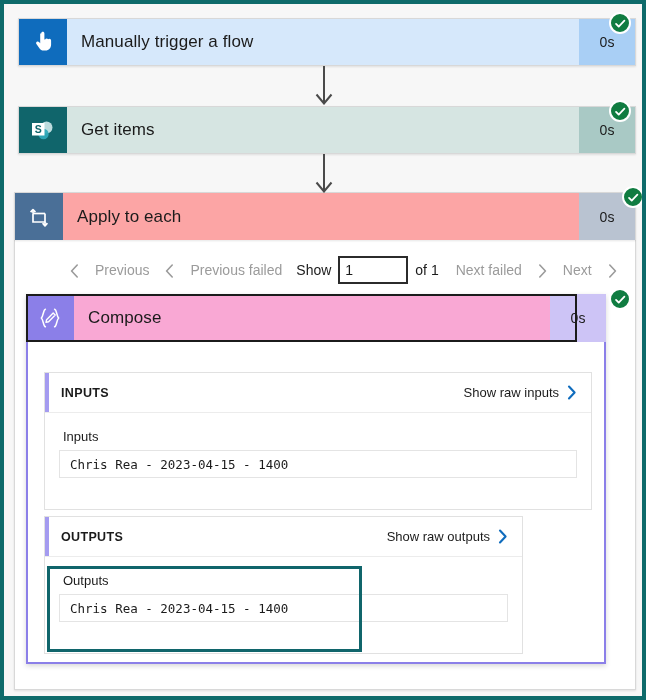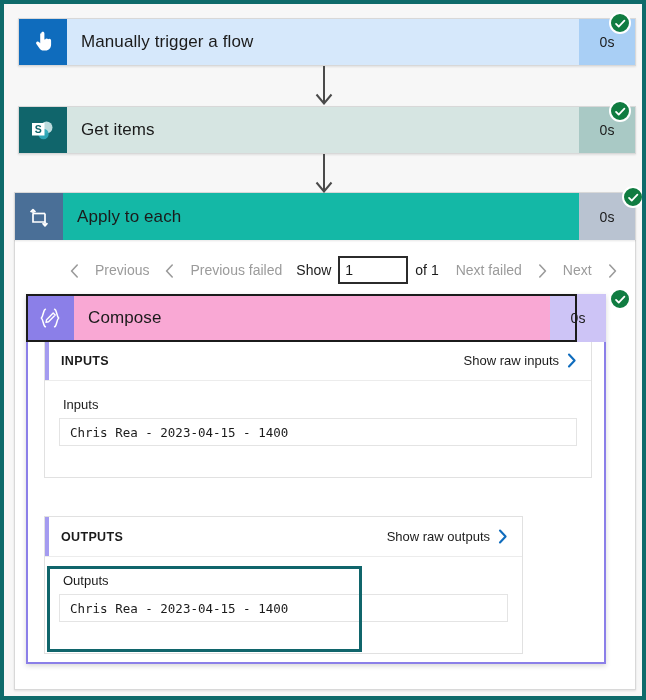--- a/index.html
+++ b/index.html
@@ -58,21 +58,21 @@
   .card-trigger { left: 14px; top: 14px; width: 618px; background: #d6e8fb; }
   .card-trigger .card-icon { background: #0f6cbd; }
   .card-trigger .card-dur  { background: #a9cff5; }
 
   
   .card-sp { left: 14px; top: 102px; width: 618px; background: #d6e5e2; }
   .card-sp .card-icon { background: #10656b; }
   .card-sp .card-dur  { background: #a9c9c5; }
 
   
-  .card-loop { left: 10px; top: 188px; width: 622px; background: #14b8a6; border-bottom: none; }
+  .card-loop { left: 10px; top: 188px; width: 622px; background: #fca5a5; border-bottom: none; }
   .card-loop .card-icon { background: #4a6f97; }
   .card-loop .card-dur  { background: #b9c3d1; }
 
   
   .badge {
     position: absolute;
     width: 22px; height: 22px;
     border-radius: 50%;
     background: #107c41;
     border: 2px solid #ffffff;
@@ -354,21 +354,21 @@
       <div class="card-title">Compose</div>
       <div class="card-dur">0s</div>
     </div>
     <div class="compose-sel"></div>
     <div class="badge" style="left:605px; top:284px;">
       <svg width="13" height="13" viewBox="0 0 16 16" aria-hidden="true">
         <path d="M2.5 8.4l3.3 3.3 7-7.2" stroke="#ffffff" stroke-width="2.2" fill="none" stroke-linecap="round" stroke-linejoin="round"></path>
       </svg>
     </div>
 
-    <div class="io-panel" style="left:40px; top:336px; width:548px; height:138px;">
+    <div class="io-panel" style="left:40px; top:368px; width:548px; height:138px;">
       <div class="io-head">
         <div class="io-accent"></div>
         <div class="io-head-title">INPUTS</div>
         <div class="io-raw">
           <span>Show raw inputs</span>
           <svg width="10" height="15" viewBox="0 0 10 15" aria-hidden="true">
             <path d="M2 1.5l5.6 6-5.6 6" stroke="#0f6cbd" stroke-width="2.1" fill="none" stroke-linecap="round" stroke-linejoin="round"></path>
           </svg>
         </div>
       </div>

